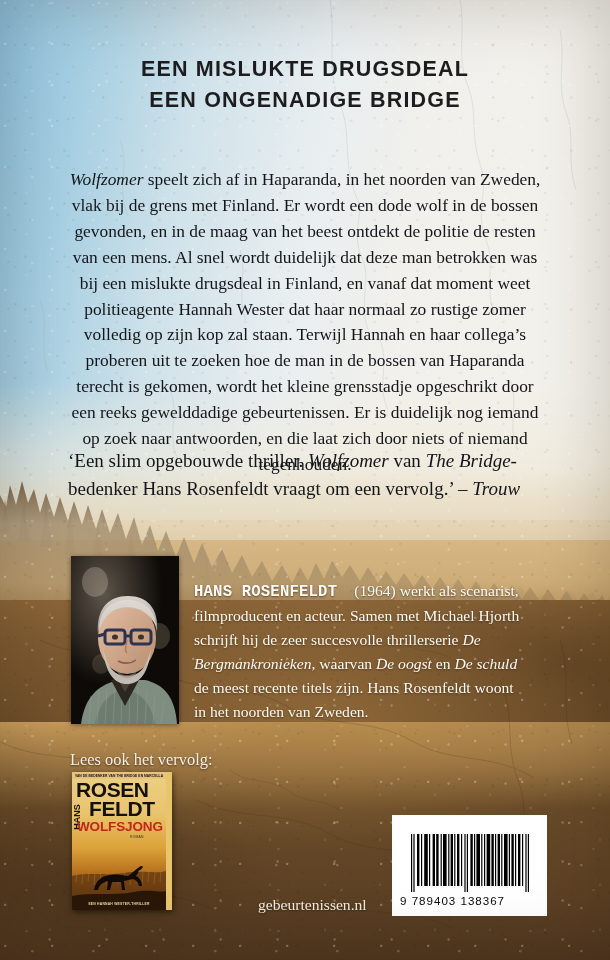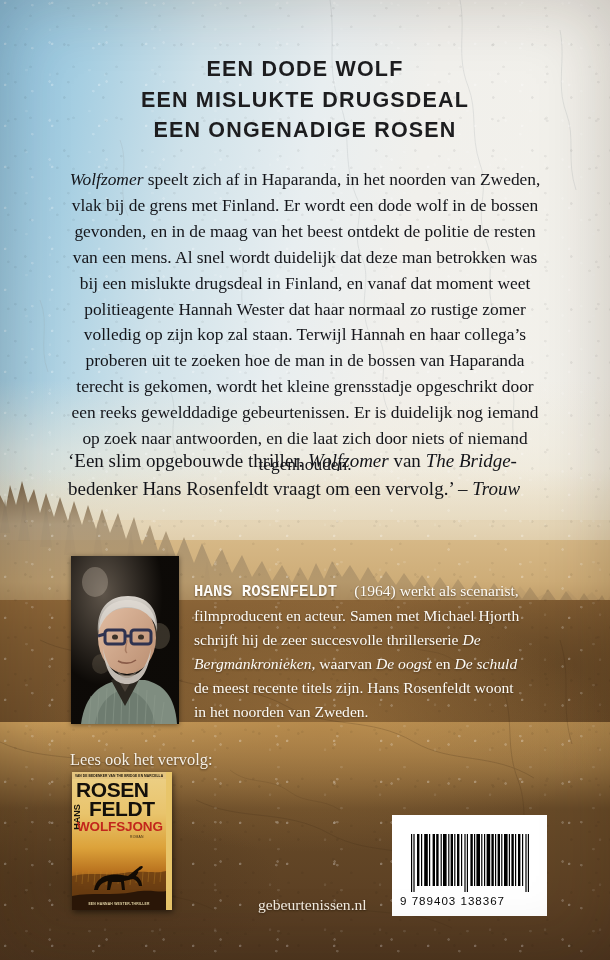--- a/index.html
+++ b/index.html
@@ -325,23 +325,22 @@
     </g>
     <g stroke="#2b1d0f" stroke-width="0.7" fill="none" opacity=".30">
       <path d="M230,770 C250,786 268,776 290,792 C306,804 322,798 340,810"></path>
       <path d="M110,700 C128,714 146,706 166,720"></path>
       <path d="M400,640 C418,656 436,646 456,662"></path>
     </g>
   </svg>
   <div class="tex-grain"></div>
 
   <div class="headline">
-    <div>EEN DODE WOLF</div>
     <div>EEN MISLUKTE DRUGSDEAL</div>
-    <div>EEN ONGENADIGE ROSEN</div>
+    <div>EEN ONGENADIGE BRIDGE</div>
   </div>
 
   <p class="blurb">
     <i>Wolfzomer</i><span> speelt zich af in Haparanda, in het noorden van Zweden, vlak bij de grens met Finland. Er wordt een dode wolf in de bossen gevonden, en in de maag van het beest ontdekt de politie de resten van een mens. Al snel wordt duidelijk dat deze man betrokken was bij een mislukte drugsdeal in Finland, en vanaf dat moment weet politieagente Hannah Wester dat haar normaal zo rustige zomer volledig op zijn kop zal staan. Terwijl Hannah en haar collega’s proberen uit te zoeken hoe de man in de bossen van Haparanda terecht is gekomen, wordt het kleine grensstadje opgeschrikt door een reeks gewelddadige gebeurtenissen. Er is duidelijk nog iemand op zoek naar antwoorden, en die laat zich door niets of niemand tegenhouden.</span>
   </p>
 
   <p class="quote">
     <span>‘Een slim opgebouwde thriller. </span><i>Wolfzomer</i><span> van </span><i>The Bridge</i><span>-bedenker Hans Rosenfeldt vraagt om een vervolg.’ – </span><i>Trouw</i>
   </p>
 

